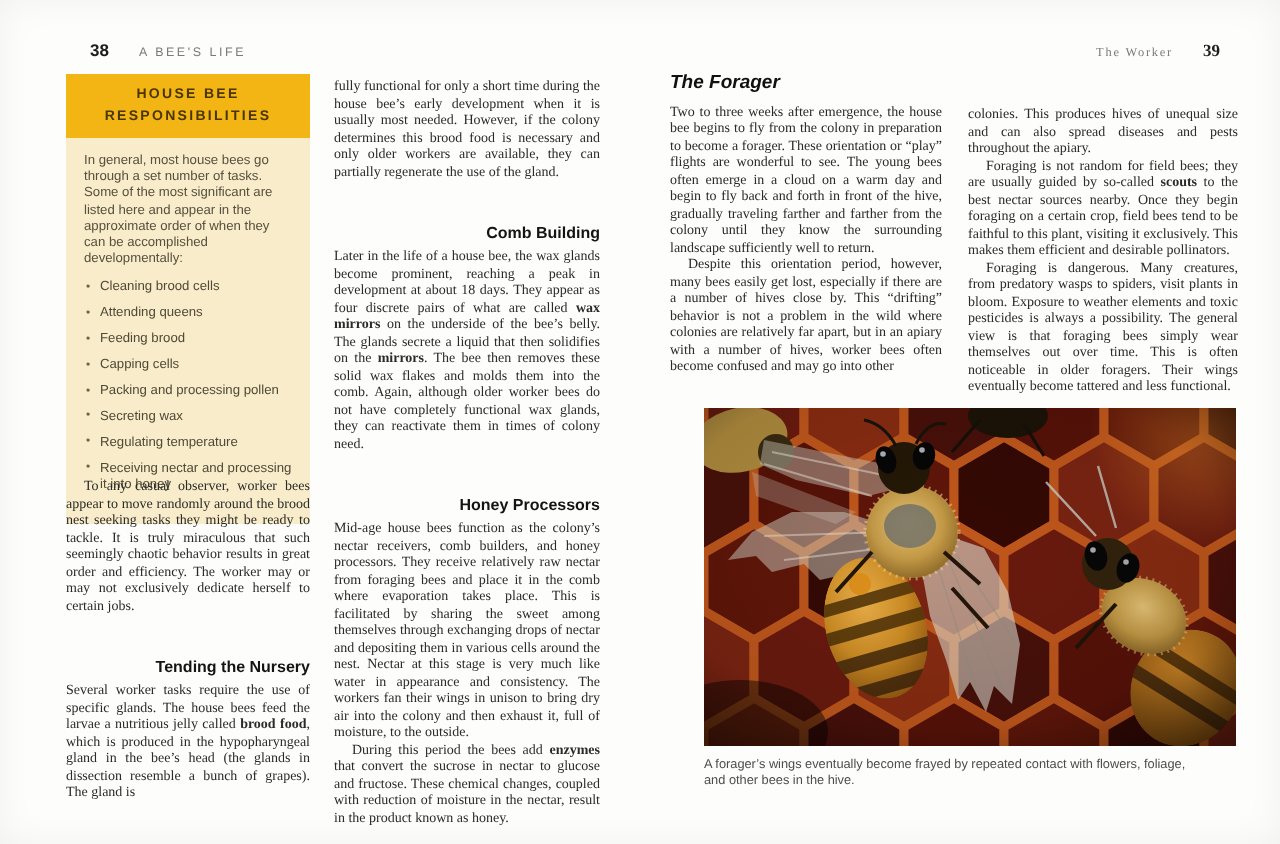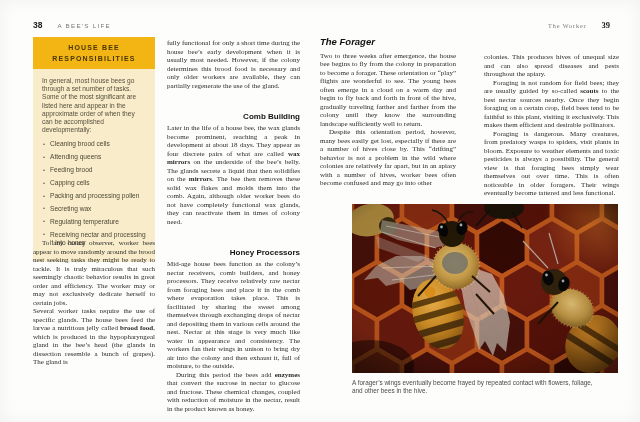--- a/index.html
+++ b/index.html
@@ -1,19 +1,19 @@
 <!DOCTYPE html>
 <html><head>
 <meta charset="utf-8">
 <style>
   html,body{margin:0;padding:0;background:#e9e7e3;}
   .spread{position:relative;width:640px;height:422px;background:#fdfdfc;overflow:hidden;
           font-family:"Liberation Serif",serif;box-shadow:inset 0 0 18px rgba(0,0,0,.05);}
   
-  .rh{position:absolute;top:20px;display:flex;align-items:baseline;font-family:"Liberation Sans",sans-serif;}
+  .rh{position:absolute;top:20px;display:flex;align-items:baseline;font-family:"Liberation Sans",sans-serif;margin-left:12px;}
   .rh-left{left:33px;}
   .rh-right{right:30px;font-family:Liberation Serif, serif;}
   .pagenum{font-weight:bold;font-size:8.5px;color:#1d1d1d;}
   .rhead{font-size:6.2px;letter-spacing:1.3px;color:#7a7a78;}
   .rh-left .rhead{margin-left:15px;}
   .rh-right .rhead{margin-right:15px;letter-spacing:.9px;}
   
   .sidebar{position:absolute;left:33px;top:37px;width:122px;}
   .sb-head{background:#f2b513;padding:6px 3px 5px;text-align:center;
            font:bold 7px/1.5 "Liberation Sans",sans-serif;letter-spacing:1.15px;color:#4a3505;}
@@ -23,21 +23,21 @@
   .sb-body li{position:relative;padding-left:8px;margin:4.5px 0;line-height:8.4px;color:#4f4936;}
   .sb-body li::before{content:"•";position:absolute;left:1px;top:-0.5px;font-size:6px;color:#6d6550;}
   
   .col{position:absolute;font-size:7px;line-height:8.5px;color:#2a2a28;text-align:justify;}
   .col p{margin:0;}
   .col p.ind{text-indent:9px;}
   .sec{font:bold 8px/1.15 "Liberation Sans",sans-serif;color:#141414;margin:22px 0 3px;text-align:right;}
   .forager-h{font:italic bold 9.5px/1.1 "Liberation Sans",sans-serif;color:#111;margin:0 0 4.5px;text-align:left;}
   .c1{left:33px;top:239px;width:122px;}
   .c2{left:167px;top:39px;width:133px;}
-  .c3{left:320px;top:37px;width:136px;}
+  .c3{left:335px;top:37px;width:136px;}
   .c4{left:484px;top:39px;width:135px;margin-top:14px;}
   
   .photo{position:absolute;left:352px;top:204px;width:266px;height:169px;overflow:hidden;background:#2e0a05;}
   .photo svg{display:block;}
   .caption{position:absolute;left:352px;top:379px;width:252px;
            font:6.4px/8.3px "Liberation Sans",sans-serif;color:#4c4c4a;text-align:left;}
 </style>
 </head>
 <body>
 
@@ -64,20 +64,21 @@
         <li>Packing and processing pollen</li>
         <li>Secreting wax</li>
         <li>Regulating temperature</li>
         <li>Receiving nectar and processing it into honey</li>
       </ul>
     </div>
   </div>
 
   <div class="col c1">
     <p class="ind">To any casual observer, worker bees appear to move randomly around the brood nest seeking tasks they might be ready to tackle. It is truly miraculous that such seemingly chaotic behavior results in great order and efficiency. The worker may or may not exclusively dedicate herself to certain jobs.</p>
+    <h3 class="sec">Tending the Nursery</h3>
     <p><span>Several worker tasks require the use of specific glands. The house bees feed the larvae a nutritious jelly called </span><b>brood food</b><span>, which is produced in the hypopharyngeal gland in the bee’s head (the glands in dissection resemble a bunch of grapes). The gland is</span></p>
   </div>
 
   <div class="col c2">
     <p>fully functional for only a short time during the house bee’s early development when it is usually most needed. However, if the colony determines this brood food is necessary and only older workers are available, they can partially regenerate the use of the gland.</p>
     <h3 class="sec">Comb Building</h3>
     <p><span>Later in the life of a house bee, the wax glands become prominent, reaching a peak in development at about 18 days. They appear as four discrete pairs of what are called </span><b>wax mirrors</b><span> on the underside of the bee’s belly. The glands secrete a liquid that then solidifies on the </span><b>mirrors</b><span>. The bee then removes these solid wax flakes and molds them into the comb. Again, although older worker bees do not have completely functional wax glands, they can reactivate them in times of colony need.</span></p>
     <h3 class="sec">Honey Processors</h3>
     <p>Mid-age house bees function as the colony’s nectar receivers, comb builders, and honey processors. They receive relatively raw nectar from foraging bees and place it in the comb where evaporation takes place. This is facilitated by sharing the sweet among themselves through exchanging drops of nectar and depositing them in various cells around the nest. Nectar at this stage is very much like water in appearance and consistency. The workers fan their wings in unison to bring dry air into the colony and then exhaust it, full of moisture, to the outside.</p>
     <p class="ind"><span>During this period the bees add </span><b>enzymes</b><span> that convert the sucrose in nectar to glucose and fructose. These chemical changes, coupled with reduction of moisture in the nectar, result in the product known as honey.</span></p>

